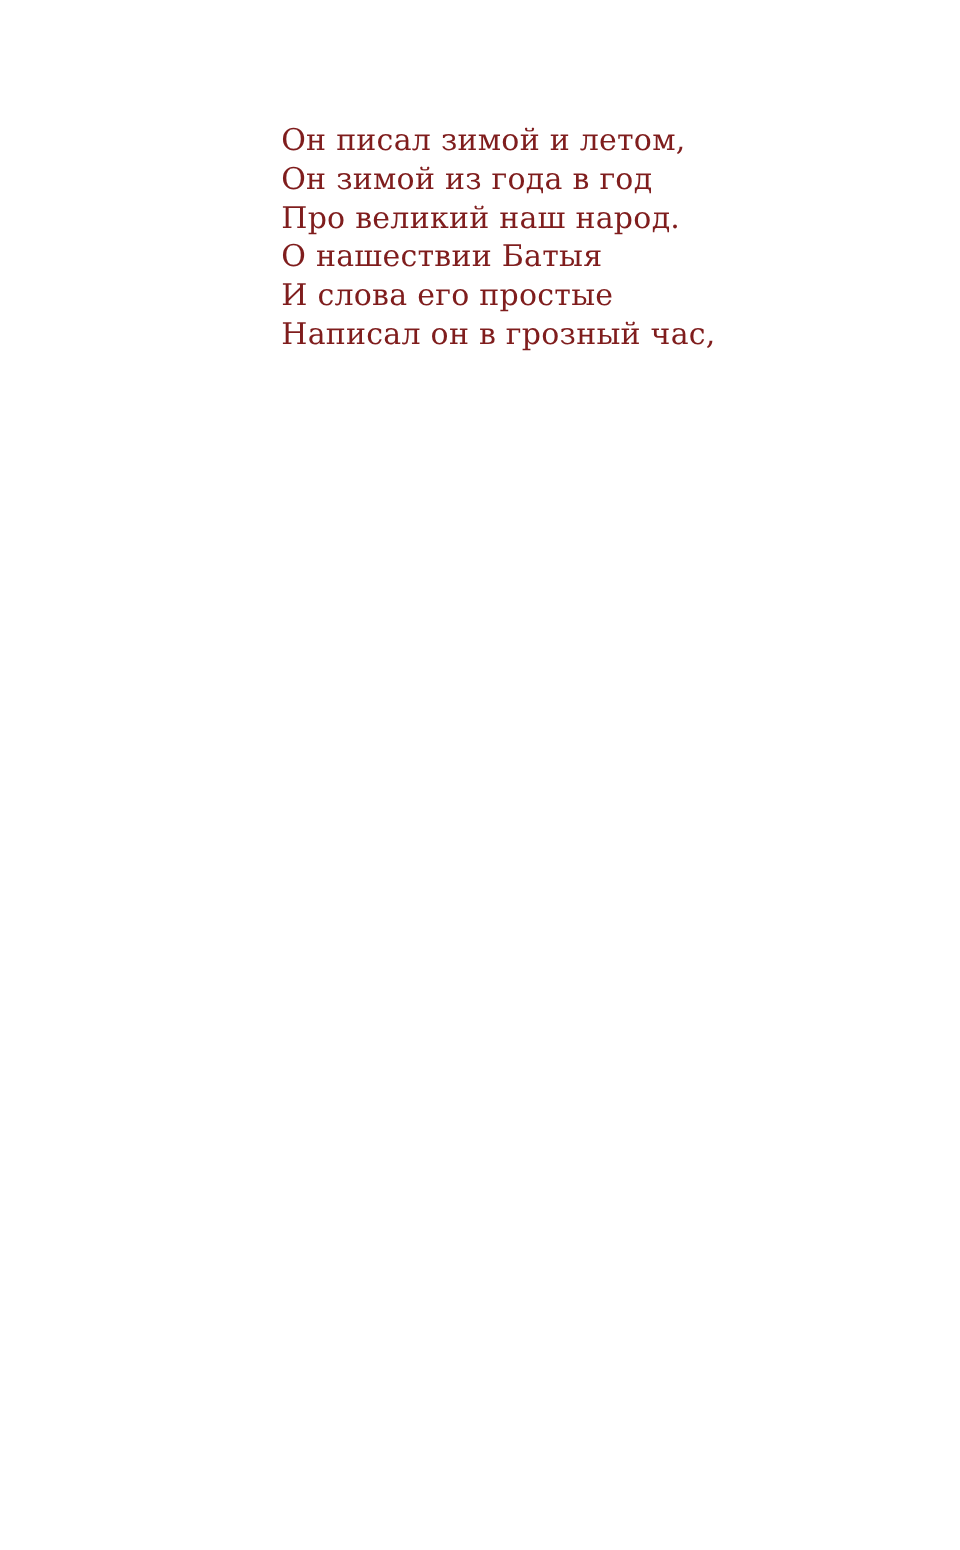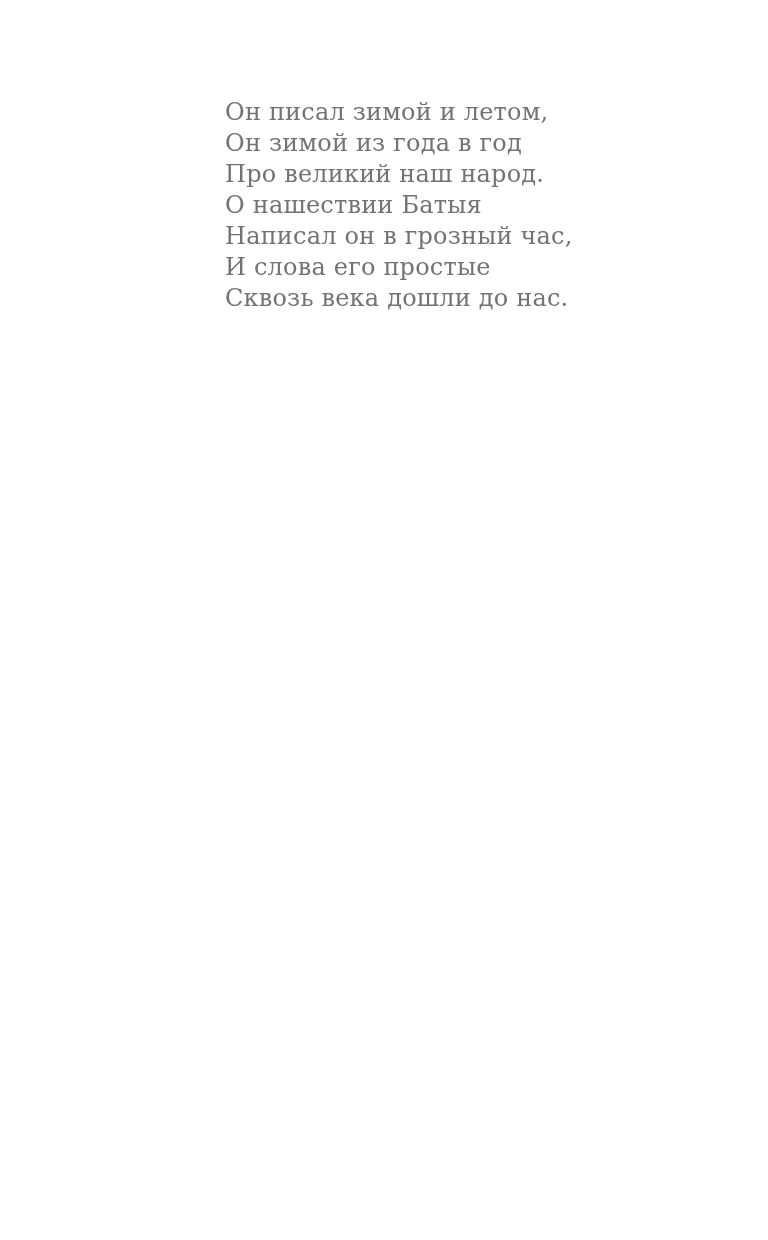--- a/index.html
+++ b/index.html
@@ -19,37 +19,36 @@
     left: 0;
     top: 0;
     width: 768px;
     height: 1240px;
     background: #ffffff;
   }
   .poem {
     position: absolute;
     left: 225px;
     top: 97px;
-    color: #737373;
+    color: #7f1d1d;
     font-size: 24px;
     line-height: 31px;
     font-weight: 400;
     letter-spacing: 0.2px;
     white-space: nowrap;
   }
   .poem-line {
     display: block;
   }
 </style>
 </head>
 <body>
 
 <div class="page">
   <div class="poem">
     <span class="poem-line">Он писал зимой и летом,</span>
     <span class="poem-line">Он зимой из года в год</span>
     <span class="poem-line">Про великий наш народ.</span>
     <span class="poem-line">О нашествии Батыя</span>
+    <span class="poem-line">И слова его простые</span>
     <span class="poem-line">Написал он в грозный час,</span>
-    <span class="poem-line">И слова его простые</span>
-    <span class="poem-line">Сквозь века дошли до нас.</span>
   </div>
 </div>
 
 </body></html>

